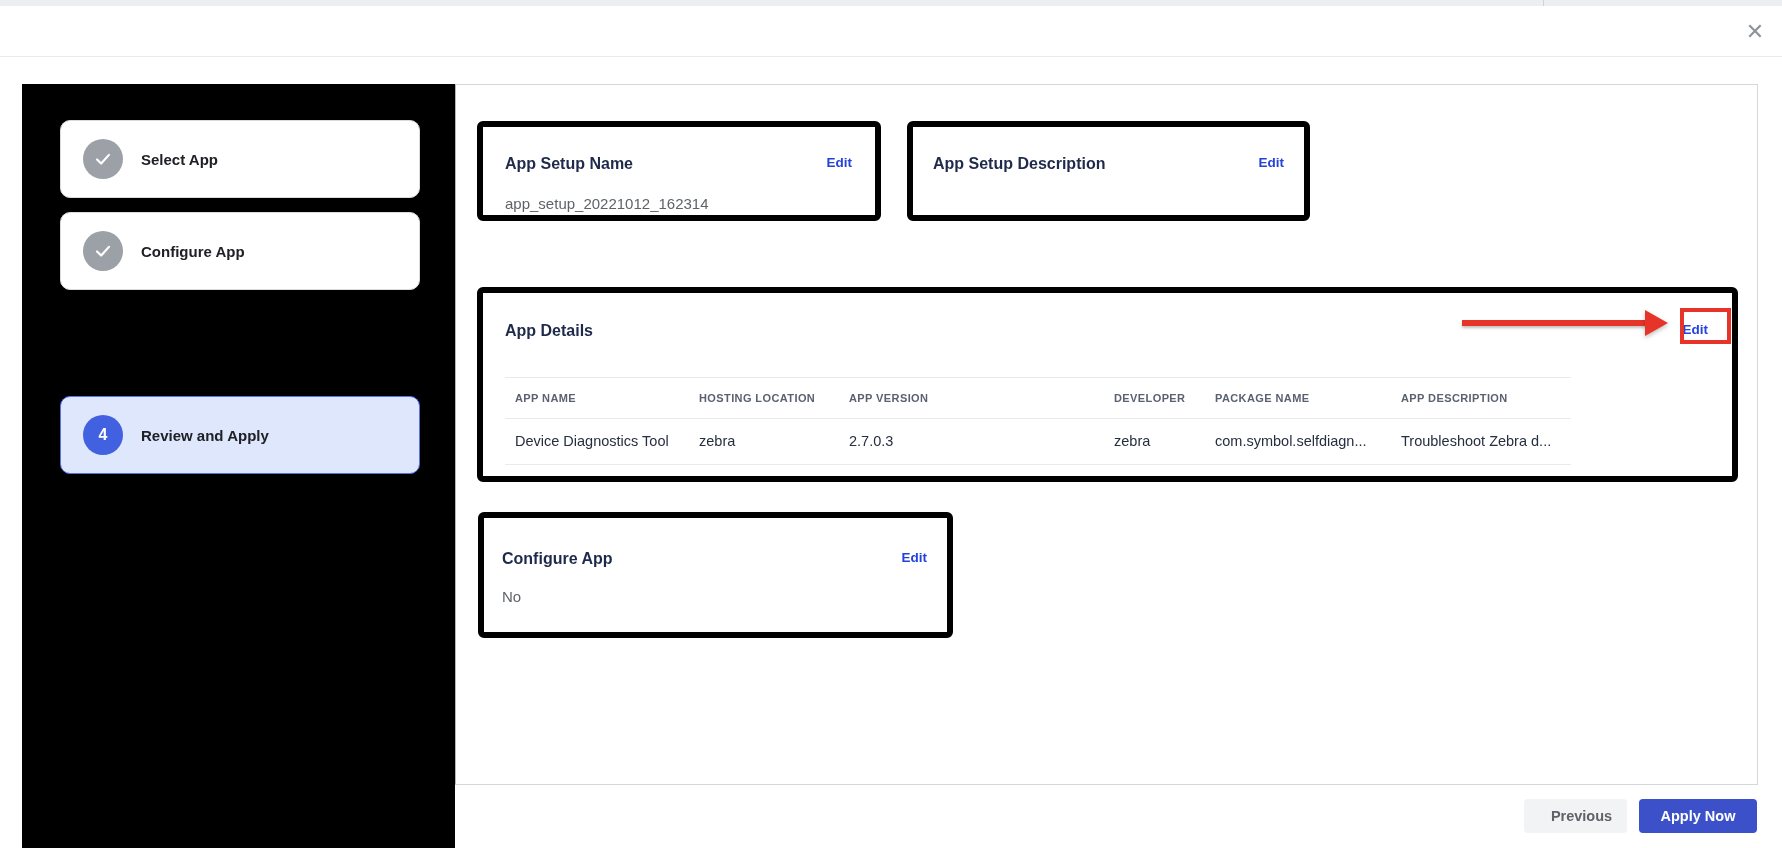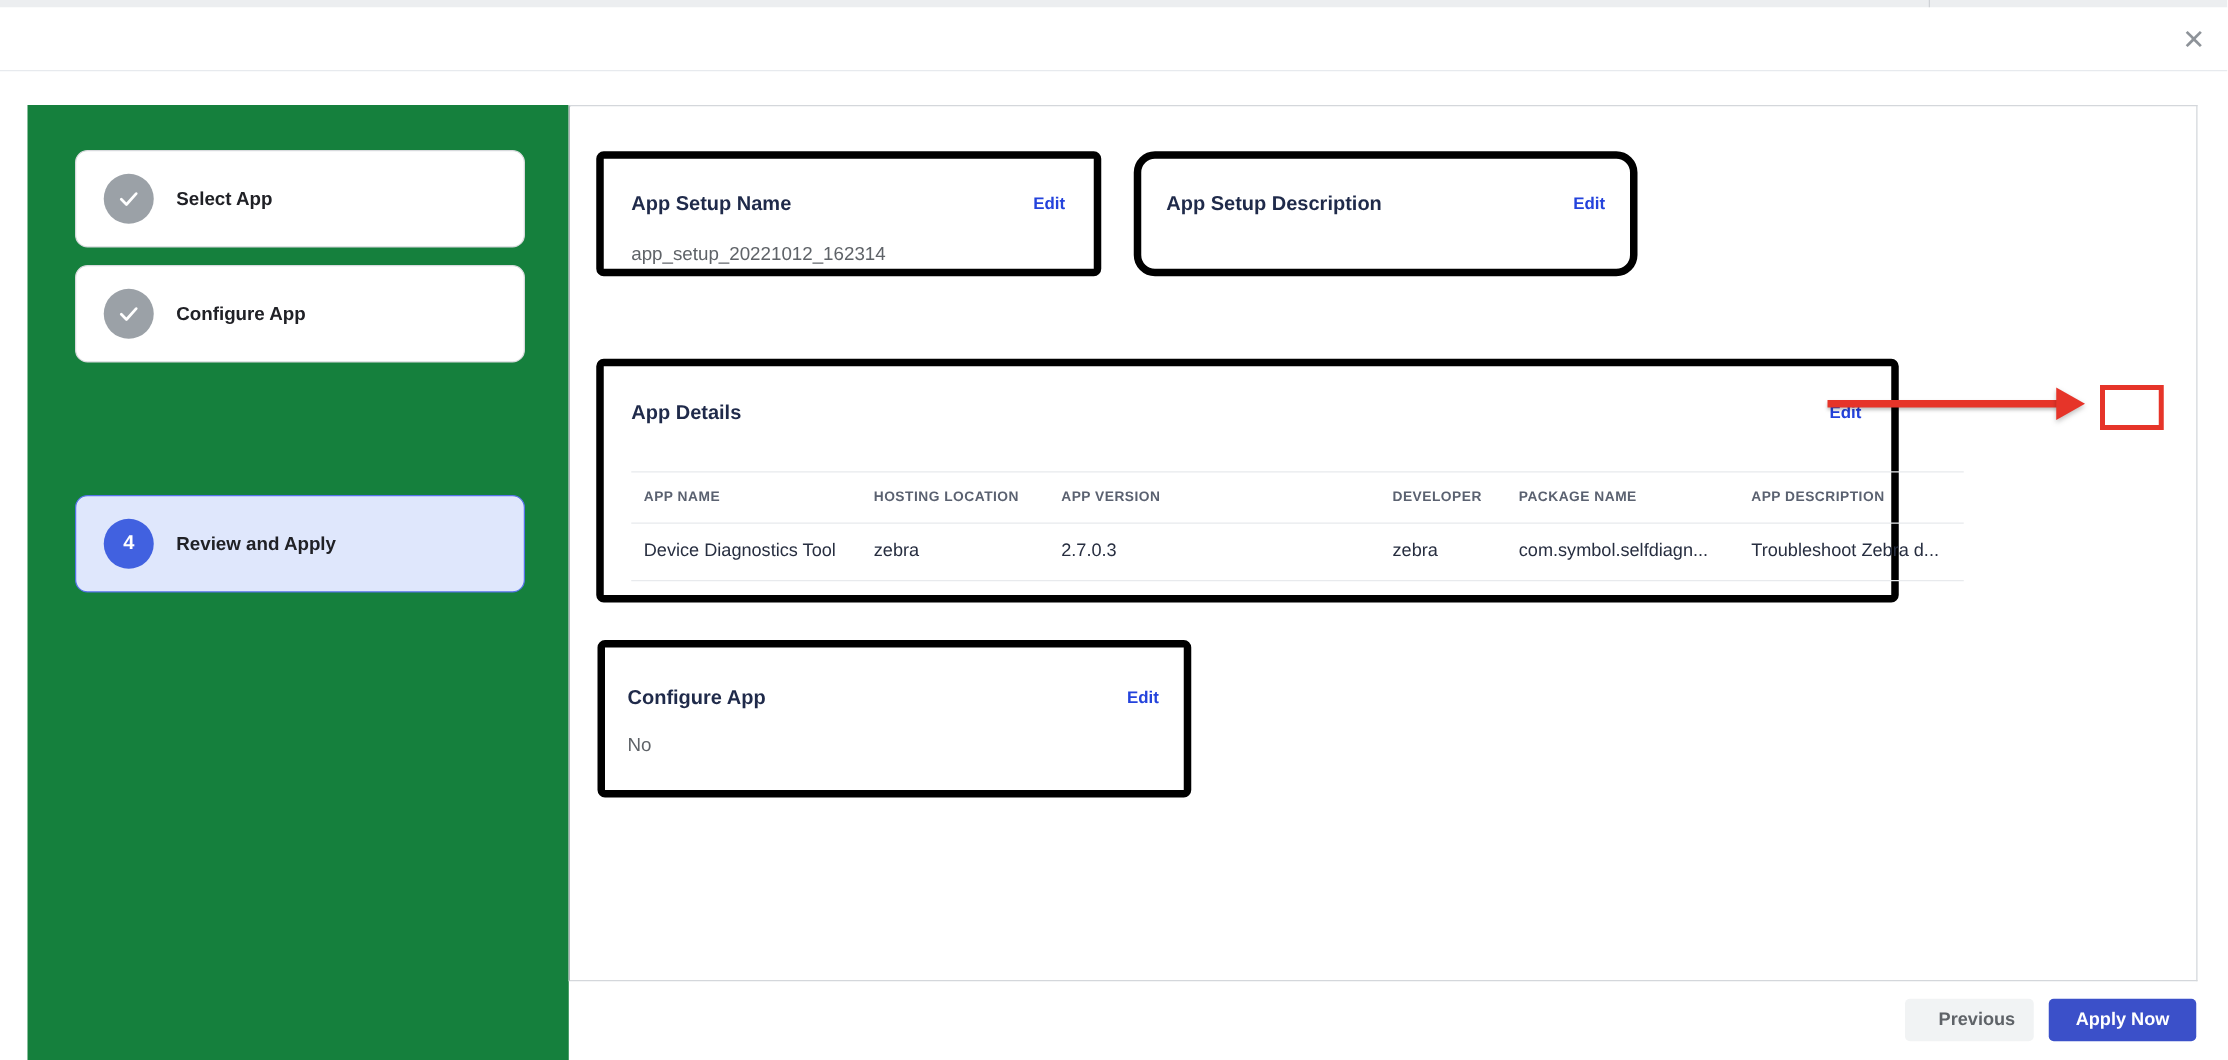--- a/index.html
+++ b/index.html
@@ -10,41 +10,41 @@
   .top-strip { position:absolute; left:0; top:0; width:1782px; height:6px; background:#eceef0; }
   .top-strip-divider { position:absolute; left:1543px; top:0; width:1px; height:6px; background:#cfd2d6; }
 
   
   .modal-header { position:absolute; left:0; top:6px; width:1782px; height:51px; background:#fff; border-bottom:1px solid #e7eaee; }
   .modal-title { position:absolute; left:30px; top:0; height:51px; line-height:51px; font-size:15.5px; font-weight:700; color:#202126; }
   .close-btn { position:absolute; right:8px; top:7px; width:38px; height:38px; display:flex; align-items:center; justify-content:center; cursor:pointer; }
   .close-btn span { font-size:22px; color:#8e9399; font-weight:400; line-height:1; }
 
   
-  .sidebar { position:absolute; left:22px; top:84px; width:433px; height:764px; background:#15803d; }
+  .sidebar { position:absolute; left:22px; top:84px; width:433px; height:764px; background:#000000; }
   .step-card { position:absolute; left:38px; width:360px; height:78px; background:#ffffff; border:1px solid #d8dadd; border-radius:10px; display:flex; align-items:center; cursor:pointer; }
   .step-card.active { background:#dfe7fc; border:1px solid #5673e8; }
   .step-circle { width:40px; height:40px; border-radius:50%; margin-left:22px; display:flex; align-items:center; justify-content:center; flex:0 0 auto; }
   .step-circle.done { background:#9ba1a7; }
   .step-circle.current { background:#4161e0; }
   .step-circle svg { width:22px; height:22px; }
   .step-num { color:#ffffff; font-size:16px; font-weight:700; }
   .step-label { margin-left:18px; font-size:15px; font-weight:700; color:#202126; }
 
   
   .main-panel { position:absolute; left:455px; top:84px; width:1303px; height:701px; background:#ffffff; border:1px solid #d4d7db; border-left:1px solid #b3b6bb; }
 
   .card { position:absolute; background:#fff; border:6px solid #000000; border-radius:6px; }
   .card-title { position:absolute; font-size:16px; font-weight:700; color:#1f2a4a; }
   .edit-link { position:absolute; font-size:13.5px; font-weight:700; color:#2443dc; cursor:pointer;margin-left:16px; }
   .card-value { position:absolute; font-size:15px; color:#5f6368; }
 
   .card-name  { left:477px; top:121px; width:404px; height:100px; }
-  .card-desc  { left:907px; top:121px; width:403px; height:100px;border-radius:17px; }
-  .card-details { left:477px; top:287px; width:1042px; height:195px; }
+  .card-desc  { left:907px; top:121px; width:403px; height:100px; }
+  .card-details { left:477px; top:287px; width:1261px; height:195px; }
   .card-config { left:478px; top:512px; width:475px; height:126px; }
 
   
   .tbl { position:absolute; left:22px; top:84px; width:1066px; }
   .tbl-line { position:absolute; left:0; width:1066px; height:1px; background:#e8eaed; }
   .tbl-head, .tbl-row { position:absolute; left:10px; width:1056px; display:grid; grid-template-columns:184px 150px 265px 101px 186px 1fr; align-items:center; }
   .tbl-head { top:1px; height:40px; }
   .tbl-row  { top:41px; height:46px; }
   .th { font-size:11px; font-weight:700; letter-spacing:0.4px; color:#5a6170; }
   .td { font-size:14.5px; color:#272e40; }

